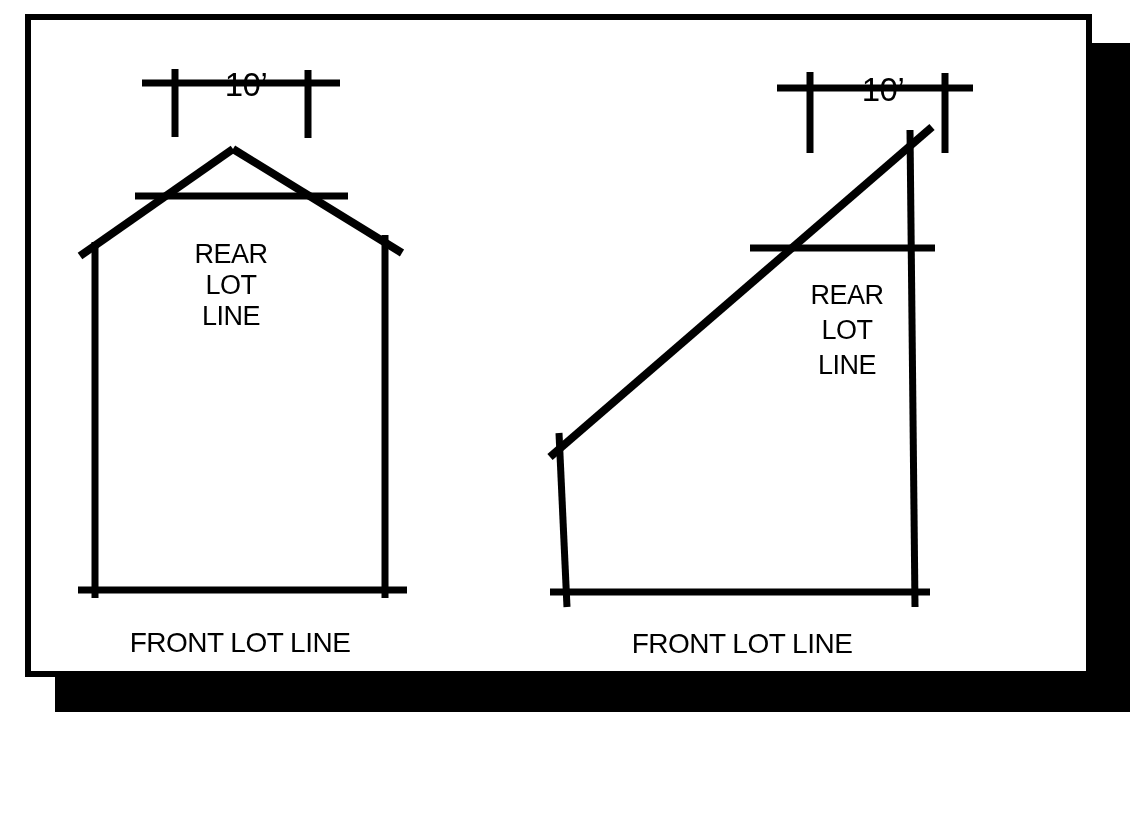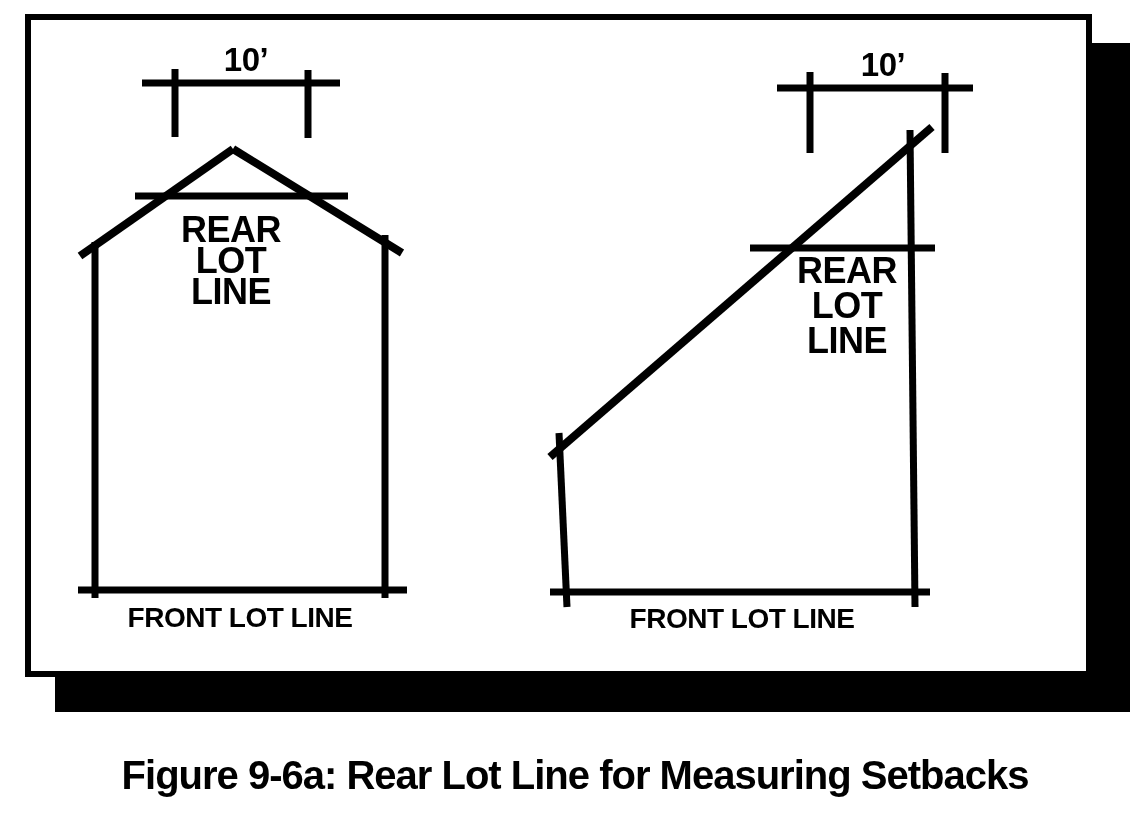--- a/index.html
+++ b/index.html
@@ -15,25 +15,25 @@
     background: var(--ink);
   }
   .frame {
     position: absolute; left: 25px; top: 14px; width: 1067px; height: 663px;
     background: var(--paper); border: 6px solid var(--ink);
   }
   svg.art { position: absolute; left: 0; top: 0; width: 1147px; height: 822px; }
   svg.art line { stroke: var(--ink); }
   .lbl {
     position: absolute; transform: translate(-50%, -50%);
-    font-weight: bold; color: var(--ink); text-align: center;
-    white-space: pre-line; letter-spacing: -0.5px;
+    font-weight: normal; color: var(--ink); text-align: center;
+    white-space: pre-line; letter-spacing: -0.5px; margin-top: 25px;
   }
   .dim-label   { font-size: 33px; line-height: 1; }
-  .rear-label  { font-size: 36px; }
+  .rear-label  { font-size: 27px; }
   .rear-label.left  { line-height: 31px; }
   .rear-label.right { line-height: 35px; }
   .front-label { font-size: 28px; line-height: 1; white-space: nowrap; }
   .caption {
     position: absolute; left: 575px; top: 775px; transform: translate(-50%, -50%);
     font-size: 40px; font-weight: bold; letter-spacing: -1px;
     white-space: nowrap; color: var(--ink);
   }
   
   #dim-left   { left: 246px; top: 59px; }
@@ -82,15 +82,14 @@
 LOT
 LINE</div>
   <div class="lbl front-label" id="front-left">FRONT LOT LINE</div>
 
   <div class="lbl dim-label" id="dim-right">10’</div>
   <div class="lbl rear-label right" id="rear-right">REAR
 LOT
 LINE</div>
   <div class="lbl front-label" id="front-right">FRONT LOT LINE</div>
 
-  <div class="caption">Figure 9-6a: Rear Lot Line for Measuring Setbacks</div>
 
 </div>
 
 </body></html>

